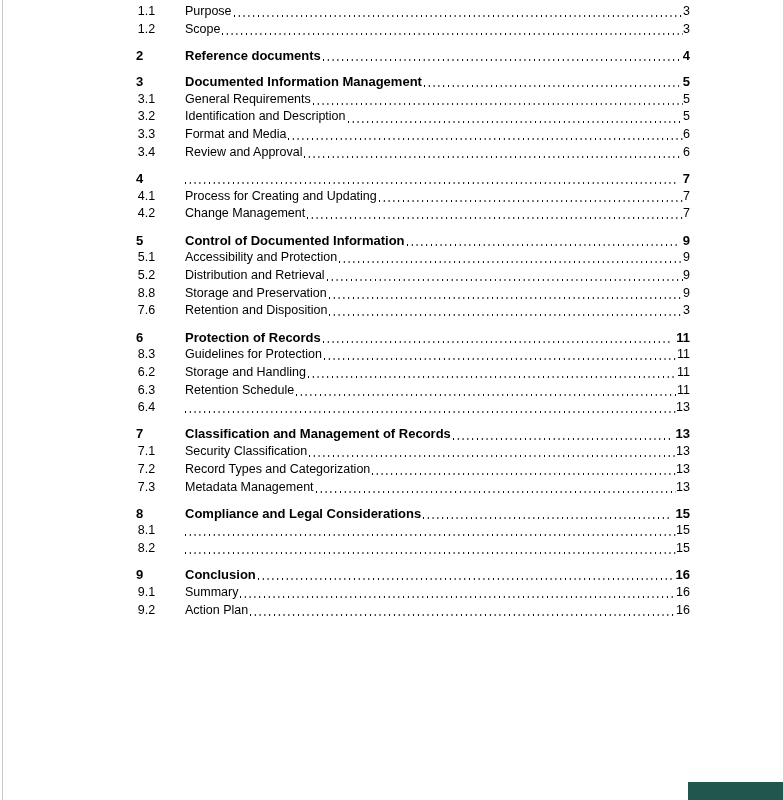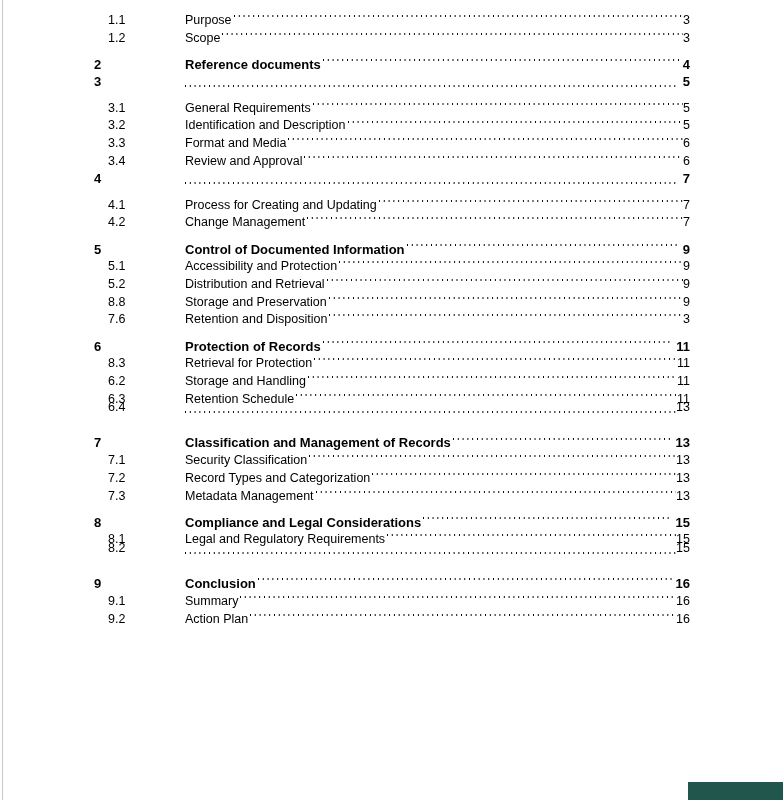--- a/index.html
+++ b/index.html
@@ -30,24 +30,25 @@
     white-space: nowrap;
   }
   .toc-row.level-1 {
     margin-top: 8.5px;
     font-weight: bold;
     font-size: 13px;
   }
   .toc-row .num {
     flex: 0 0 auto;
     display: inline-block;
+    text-align: center;
   }
   .toc-row.level-1 .num { width: 91px; }
   .toc-row.level-2 .num { width: 77px; margin-left: 14px; }
-  .toc-row .title { flex: 0 0 auto; padding-right: 2px; margin-top: 9px; }
+  .toc-row .title { flex: 0 0 auto; padding-right: 2px; }
   .toc-row .leader {
     flex: 1 1 auto;
     height: 14px;
     align-self: flex-end;
     margin-bottom: 1px;
     background-image: repeating-linear-gradient(
       to right,
       #000000 0px, #000000 1.4px,
       transparent 1.4px, transparent 4.8px
     );
@@ -85,20 +86,21 @@
     <span class="page">3</span>
   </div>
     <div class="toc-row level-1">
     <span class="num">2</span>
     <span class="title">Reference documents</span>
     <span class="leader"></span>
     <span class="page">4</span>
   </div>
     <div class="toc-row level-1">
     <span class="num">3</span>
+    <span class="title">Documented Information Management</span>
     <span class="leader"></span>
     <span class="page">5</span>
   </div>
     <div class="toc-row level-2">
     <span class="num">3.1</span>
     <span class="title">General Requirements</span>
     <span class="leader"></span>
     <span class="page">5</span>
   </div>
     <div class="toc-row level-2">
@@ -167,21 +169,21 @@
     <span class="page">3</span>
   </div>
     <div class="toc-row level-1">
     <span class="num">6</span>
     <span class="title">Protection of Records</span>
     <span class="leader"></span>
     <span class="page">11</span>
   </div>
     <div class="toc-row level-2">
     <span class="num">8.3</span>
-    <span class="title">Retrieval for Protection</span>
+    <span class="title">Guidelines for Protection</span>
     <span class="leader"></span>
     <span class="page">11</span>
   </div>
     <div class="toc-row level-2">
     <span class="num">6.2</span>
     <span class="title">Storage and Handling</span>
     <span class="leader"></span>
     <span class="page">11</span>
   </div>
     <div class="toc-row level-2">
@@ -220,21 +222,20 @@
     <span class="page">13</span>
   </div>
     <div class="toc-row level-1">
     <span class="num">8</span>
     <span class="title">Compliance and Legal Considerations</span>
     <span class="leader"></span>
     <span class="page">15</span>
   </div>
     <div class="toc-row level-2">
     <span class="num">8.1</span>
-    <span class="title">Legal and Regulatory Requirements</span>
     <span class="leader"></span>
     <span class="page">15</span>
   </div>
     <div class="toc-row level-2">
     <span class="num">8.2</span>
     <span class="leader"></span>
     <span class="page">15</span>
   </div>
     <div class="toc-row level-1">
     <span class="num">9</span>

